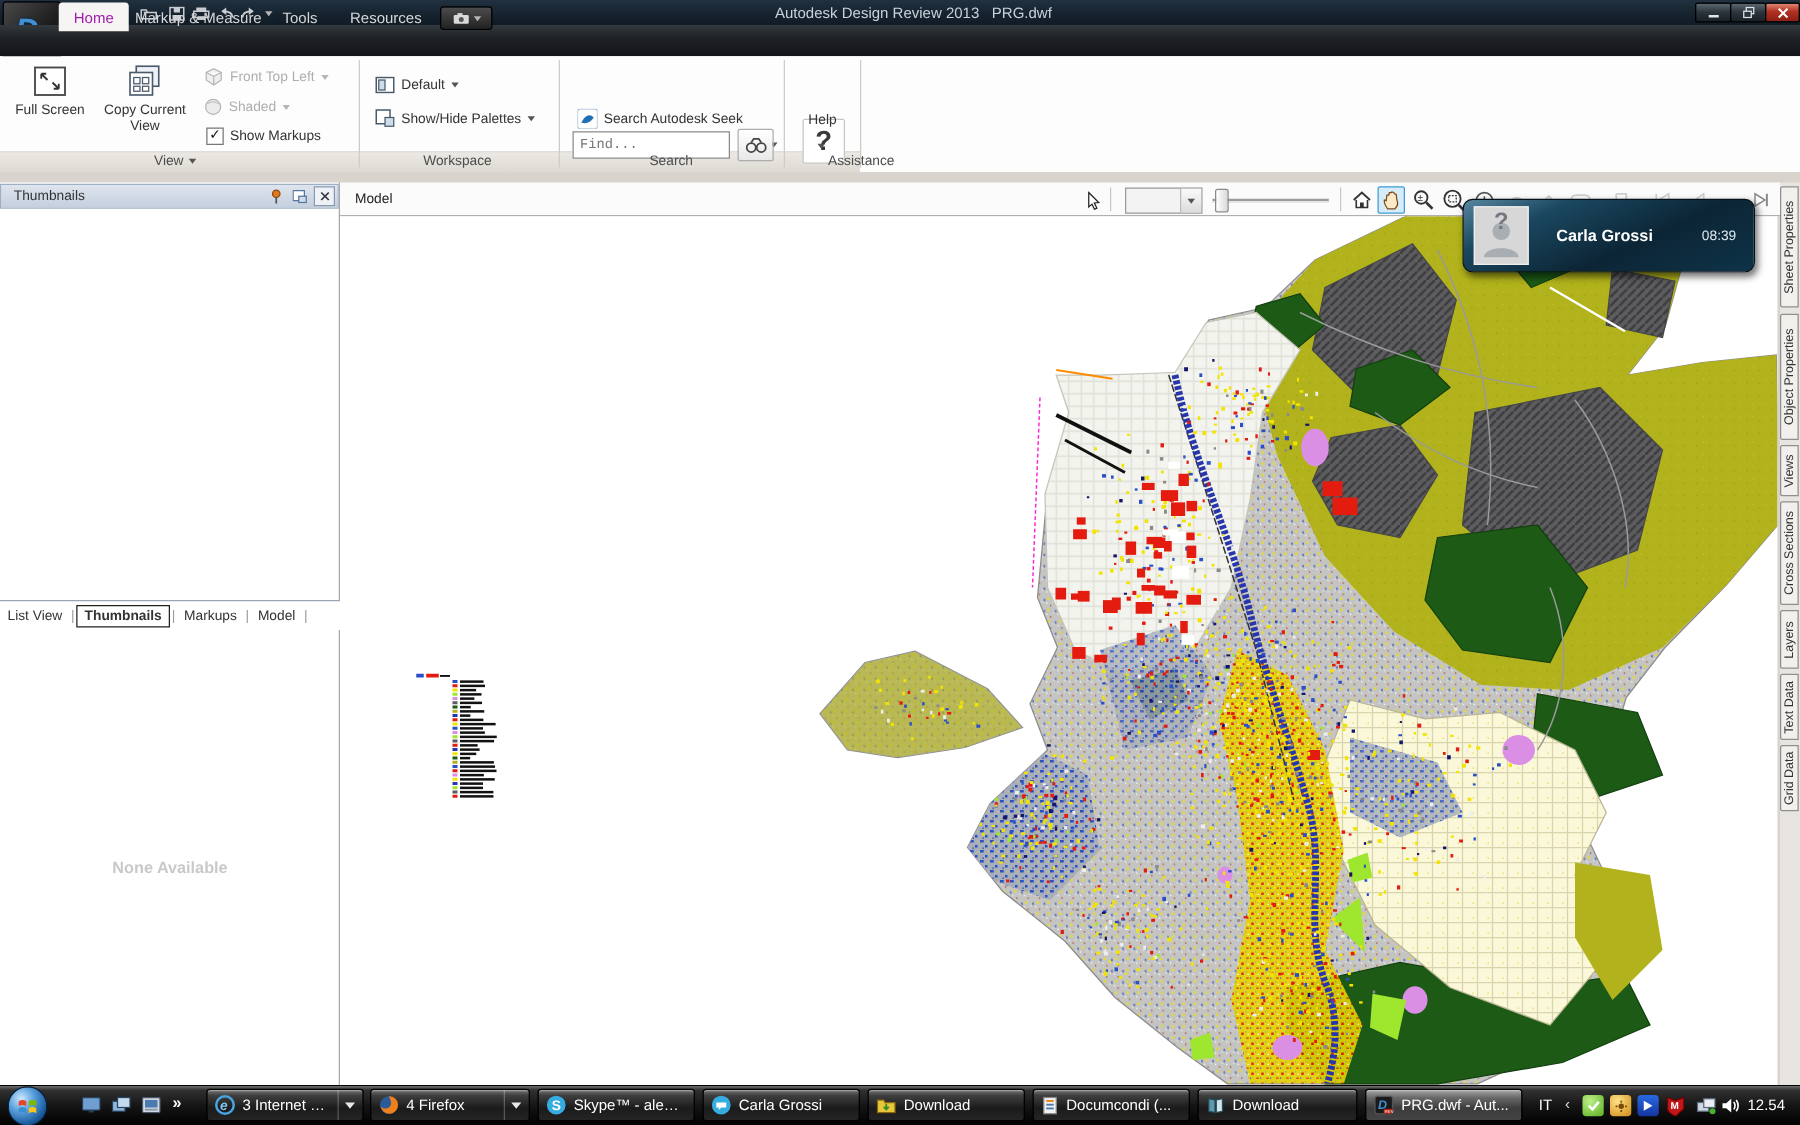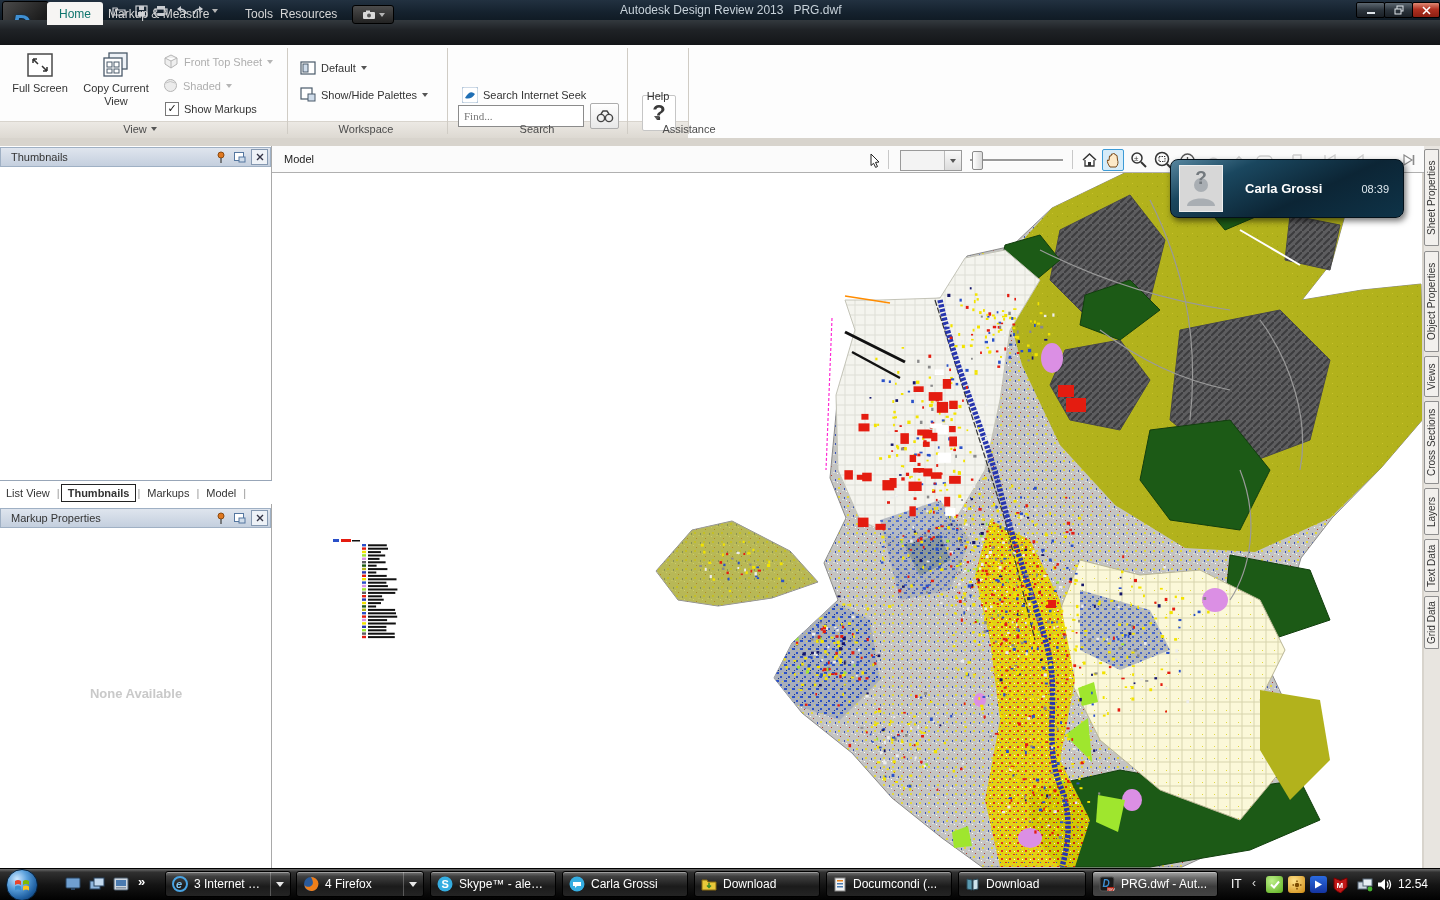--- a/index.html
+++ b/index.html
@@ -14,37 +14,37 @@
   #btn-close{background:linear-gradient(180deg,#e08873,#b03121 45%,#8c1f12);}
   
   #app-button{left:2px;top:1px;width:45px;height:44px;border:1px solid #000;border-radius:3px;
       background:linear-gradient(135deg,#4a4a4a,#1d1d1d 60%,#0c0c0c);display:flex;align-items:center;justify-content:center}
   #app-button .dlogo{font-size:26px;font-weight:bold;font-style:italic;color:#3f8fd2;text-shadow:0 0 3px #0b2d4a,1px 1px 0 #123}
   #app-rev{right:3px;bottom:2px;color:#e6e6e6;font-size:8px;font-weight:bold;letter-spacing:.5px}
   .qat-icon{top:3px;width:18px;height:15px;display:flex;align-items:center;justify-content:center}
   
   #tab-row{left:0;top:20px;width:1440px;height:25px;background:linear-gradient(180deg,#33393e,#1f2226 40%,#131518)}
   .rtab{top:2px;height:23px;display:flex;align-items:center;justify-content:center;color:#d6d6d6;font-size:12px;padding:0 12px;border-radius:3px 3px 0 0}
-  .rtab.active{background:#f6f5f3;color:#0f766e}
+  .rtab.active{background:#f6f5f3;color:#a21caf}
   #tab-extra{left:352px;top:5px;width:40px;height:17px;border:1px solid #000;border-radius:3px;
       background:linear-gradient(180deg,#4c4c4c,#222);display:flex;align-items:center;justify-content:center;gap:3px}
   
   #ribbon{left:0;top:45px;width:1440px;height:93px;background:#fdfdfd;border-bottom:1px solid #b6b2ab}
   .gsep{top:3px;height:86px;width:1px;background:#d0ccc5}
   #group-label-strip{left:0;top:76px;width:688px;height:17px;background:linear-gradient(180deg,#ece9e4,#dcd8d1);border-top:1px solid #d8d4cd}
   .glabel{top:78px;font-size:11px;color:#4c4c4c;display:flex;align-items:center;gap:4px;justify-content:center}
   .ribbon-big{display:flex;flex-direction:column;align-items:center;justify-content:flex-start;gap:3px}
   .rlabel{font-size:11px;color:#333;text-align:center;line-height:13px}
   .rsmall{display:flex;align-items:center;gap:5px;font-size:11px;color:#333}
   .disabled{color:#aeaeae}
   .car{width:0;height:0;border-left:3px solid transparent;border-right:3px solid transparent;border-top:4px solid #555;display:inline-block}
   .car.lt{border-top-color:#b5b5b5}
   .checkbox{width:12px;height:12px;border:1px solid #777;background:#fff;font-size:11px;line-height:11px;text-align:center;color:#111}
   #find-combo{left:458px;top:60px;width:124px;height:20px;border:1px solid #8b8b8b;background:#fff;display:flex;align-items:center}
-  #find-combo input{flex:1;border:0;outline:none;font-size:11px;color:#444;padding:0 5px;font-family:Liberation Serif, serif;background:transparent}
+  #find-combo input{flex:1;border:0;outline:none;font-size:11px;color:#444;padding:0 5px;font-family:Liberation Mono, monospace;background:transparent}
   #find-drop{width:16px;height:18px;border-left:1px solid #c3c3c3;display:flex;align-items:center;justify-content:center}
   #binocular-btn{left:590px;top:58px;width:27px;height:24px;border:1px solid #adadad;border-radius:2px;background:linear-gradient(#fff,#e8e8e8);display:flex;align-items:center;justify-content:center}
   #help-btn{left:642px;top:50px;width:32px;height:34px;border:1px solid #c6c6c6;border-radius:2px;background:#fff;
      display:flex;align-items:center;justify-content:center;font-size:22px;font-weight:bold;color:#3a3a3a}
   
   #workspace-bg{left:0;top:138px;width:1440px;height:730px;background:#d8d4cd}
   .phead{left:0;width:271px;height:20px;background:linear-gradient(180deg,#dfe5ee,#c4cfde);border:1px solid #9fb0c4;
          display:flex;align-items:center;font-size:11px;color:#333;padding-left:10px;box-sizing:border-box}
   .phead .sp{flex:1}
   .phico{width:16px;height:14px;display:flex;align-items:center;justify-content:center;margin-right:3px}
@@ -166,21 +166,21 @@
     <span class="car lt"></span>
   </div>
 
 <div id="tab-row" class="abs"></div>
 <div class="abs rtab active" style="left:47px">
     <span>Home</span>
   </div>
 <div class="abs rtab" style="left:96px">
     <span>Markup &amp; Measure</span>
   </div>
-<div class="abs rtab" style="left:233px">
+<div class="abs rtab" style="left:214px">
     <span>Tools</span>
   </div>
 <div class="abs rtab" style="left:268px">
     <span>Resources</span>
   </div>
 <div id="tab-extra" class="abs">
   <svg width="14" height="10">
       <rect x="1" y="2" width="12" height="7" rx="1" fill="#d9d9d9"></rect>
       <circle cx="7" cy="5.5" r="2" fill="#555"></circle>
       <rect x="4" y="0.5" width="4" height="2" fill="#d9d9d9"></rect>
@@ -211,21 +211,21 @@
         <rect x="13" y="11" width="5" height="5" fill="none" stroke="#4a5a6a"></rect>
       <rect x="6" y="18" width="5" height="4" fill="none" stroke="#4a5a6a"></rect>
         <rect x="13" y="18" width="5" height="4" fill="none" stroke="#4a5a6a"></rect>
     </svg>
     <span class="rlabel"><span>Copy Current</span><br><span>View</span></span>
   </div>
   <div class="abs rsmall disabled" style="left:163px;top:9px">
     <svg width="16" height="15">
         <path d="M8,1 L14,4 L14,10 L8,14 L2,10 L2,4 Z M2,4 L8,7 L14,4 M8,7 L8,14" fill="#efefef" stroke="#b5b5b5"></path>
       </svg>
-    <span>Front Top Sheet</span>
+    <span>Front Top Left</span>
       <span class="car lt"></span>
   </div>
   <div class="abs rsmall disabled" style="left:163px;top:33px">
     <svg width="15" height="15">
         <circle cx="7.5" cy="7.5" r="6" fill="#ececec" stroke="#b5b5b5"></circle>
         <path d="M3,5 Q7,2 12,5" fill="none" stroke="#c5c5c5"></path>
       </svg>
     <span>Shaded</span>
       <span class="car lt"></span>
   </div>
@@ -269,21 +269,21 @@
       <circle cx="5" cy="9" r="3.6" fill="none" stroke="#444" stroke-width="1.4"></circle>
         <circle cx="13" cy="9" r="3.6" fill="none" stroke="#444" stroke-width="1.4"></circle>
       <path d="M5,5 L7,2 L11,2 L13,5" fill="none" stroke="#444" stroke-width="1.4"></path>
     </svg>
   </div>
   <div class="abs rsmall" style="left:462px;top:42px">
     <svg width="16" height="16">
         <rect x="0" y="0" width="16" height="16" rx="2" fill="#fff" stroke="#9db6cf"></rect>
         <path d="M3,11 Q8,2 13,7 Q9,13 3,11Z" fill="#1f6fb5"></path>
       </svg>
-    <span>Search Internet Seek</span>
+    <span>Search Autodesk Seek</span>
   </div>
   <div class="abs glabel" style="left:492px;width:90px">
       <span>Search</span>
     </div>
 
   <div id="help-btn" class="abs">
       <span>?</span>
     </div>
   <div class="abs rlabel" style="left:630px;top:45px;width:56px"><span>Help</span></div>
   <div class="abs" style="left:654px;top:61px"><span class="car"></span></div>
@@ -317,41 +317,20 @@
   </div>
   <div id="panel-tabstrip" class="abs">
     <span class="ptab">List View</span>
       <span class="ptsep">|</span>
     <span class="ptab active">Thumbnails</span>
       <span class="ptsep">|</span>
     <span class="ptab">Markups</span>
       <span class="ptsep">|</span>
     <span class="ptab">Model</span>
       <span class="ptsep">|</span>
-  </div>
-  <div class="phead abs" style="top:362px">
-    <span>Markup Properties</span>
-      <span class="sp"></span>
-    <span class="phico">
-        <svg width="10" height="12">
-          <circle cx="5" cy="4" r="3" fill="#e07820" stroke="#8a4a10"></circle>
-          <rect x="4.3" y="7" width="1.4" height="5" fill="#555"></rect>
-        </svg>
-      </span>
-    <span class="phico">
-        <svg width="12" height="11">
-          <rect x="0.5" y="0.5" width="9" height="8" fill="#fff" stroke="#5577a0"></rect>
-          <rect x="5" y="5" width="6" height="5" fill="#cfdcea" stroke="#5577a0"></rect>
-        </svg>
-      </span>
-    <span class="pclose">
-        <svg width="8" height="8">
-          <path d="M1,1 L7,7 M7,1 L1,7" stroke="#334" stroke-width="1.4"></path>
-        </svg>
-      </span>
   </div>
   <div id="none-available" class="abs">None Available</div>
 </div>
 
 <div id="canvas-topbar" class="abs">
   <span id="sheet-label" class="abs">Model</span>
   <div class="tool abs" style="left:592px">
     <svg width="12" height="15">
         <path d="M2,1 L10,9 L6.5,9.4 L8.5,13.5 L6.6,14.4 L4.6,10.3 L2,12.5 Z" fill="#fff" stroke="#222"></path>
       </svg>

